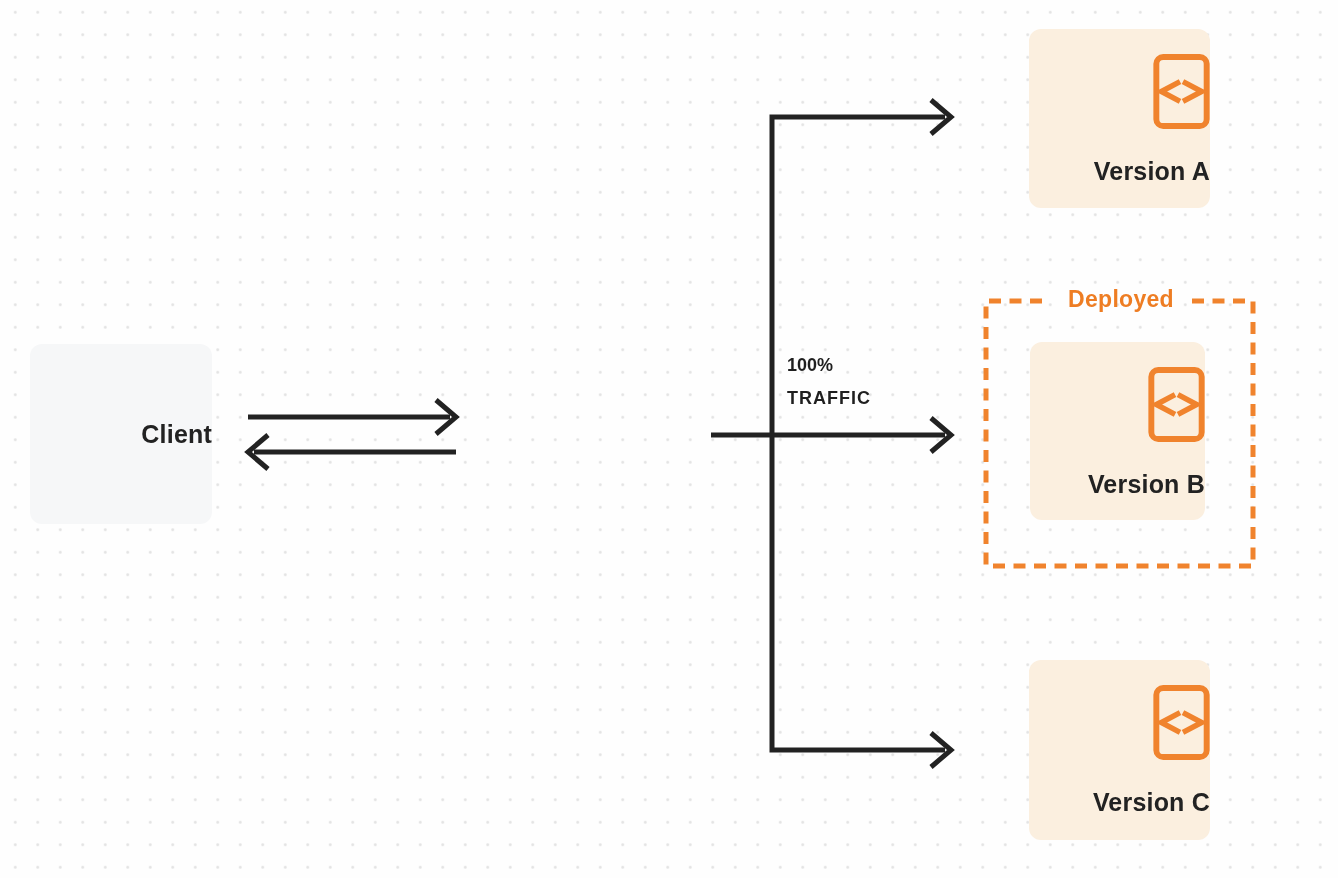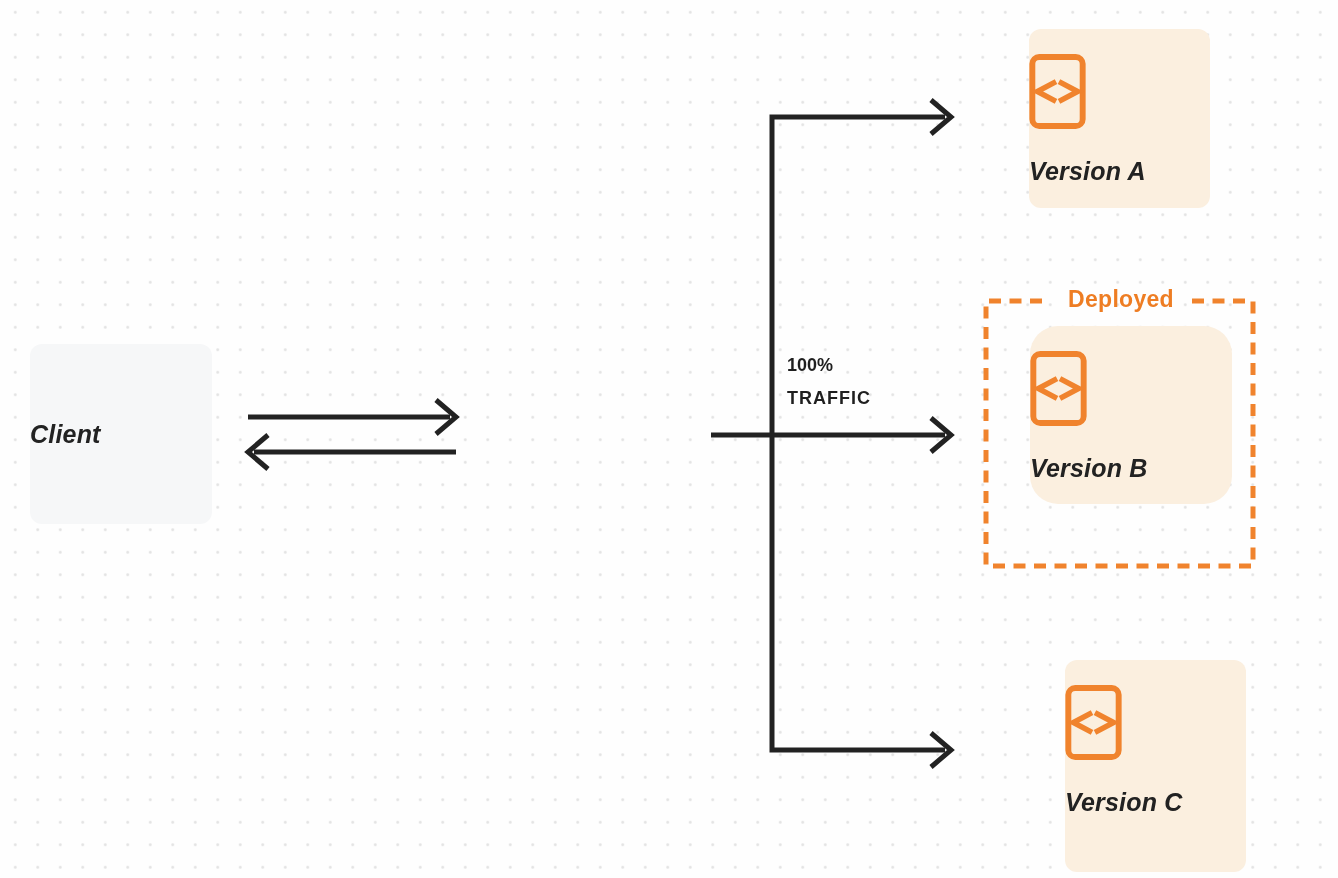--- a/index.html
+++ b/index.html
@@ -22,36 +22,35 @@
     left: 0; top: 0;
     width: 1338px; height: 878px;
     overflow: visible;
   }
 
   .node {
     position: absolute;
     border-radius: 12px;
     display: flex;
     flex-direction: column;
-    align-items: flex-start;
-    font-style: italic;
+    align-items: flex-end;
   }
   .node-client {
     left: 30px; top: 344px; width: 182px; height: 180px;
     background: #f6f7f8;
     justify-content: center;
   }
   .node-cream {
     background: #fbefdf;
     padding-top: 25px;
   }
   .node-worker  { left: 493px;  top: 344px; width: 182px; height: 180px; }
   .node-version-a { left: 1029px; top: 29px;  width: 181px; height: 179px; }
-  .node-version-b { left: 1030px; top: 326px; width: 202px; height: 178px; border-radius: 28px; }
-  .node-version-c { left: 1065px; top: 660px; width: 181px; height: 212px; }
+  .node-version-b { left: 1030px; top: 342px; width: 175px; height: 178px; }
+  .node-version-c { left: 1029px; top: 660px; width: 181px; height: 180px; }
 
   .node-label {
     font-size: 25px;
     font-weight: 700;
     color: #222222;
     letter-spacing: 0.2px;
     white-space: nowrap;
   }
   .node-cream .node-label { margin-top: 28px; }
 

